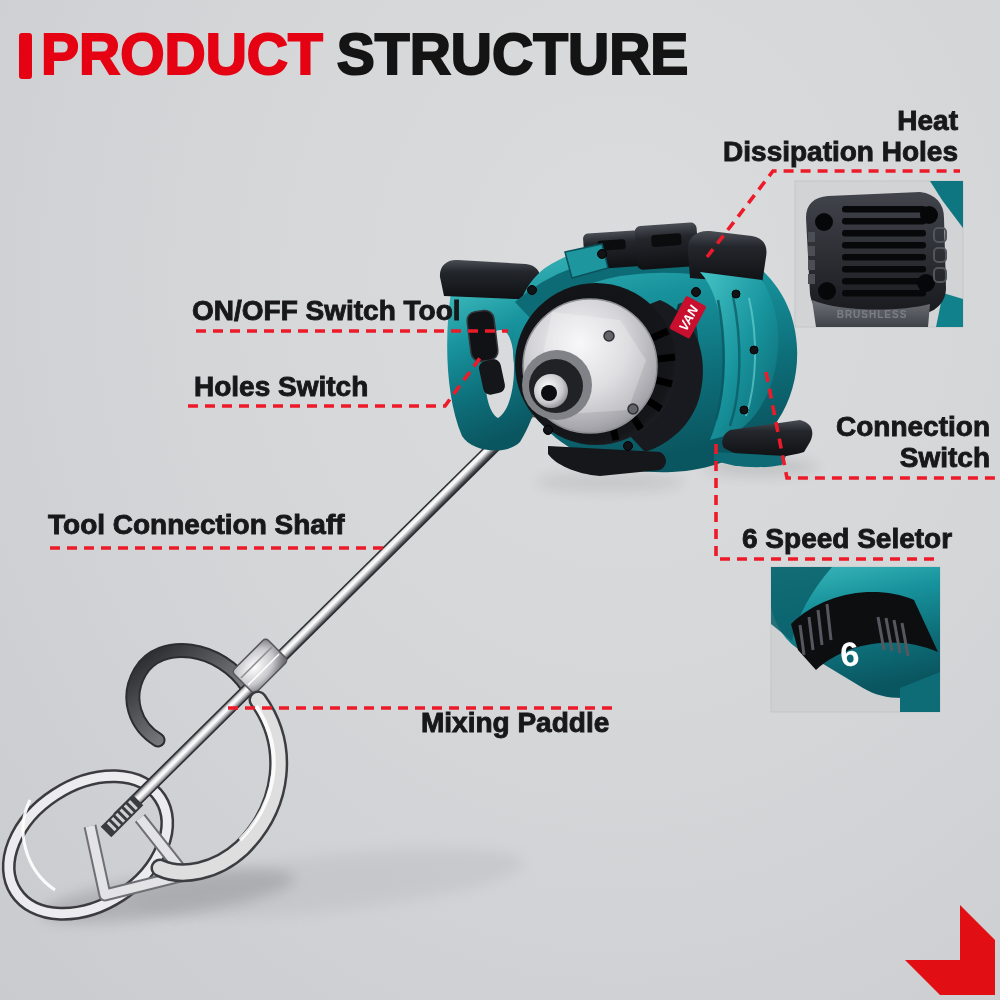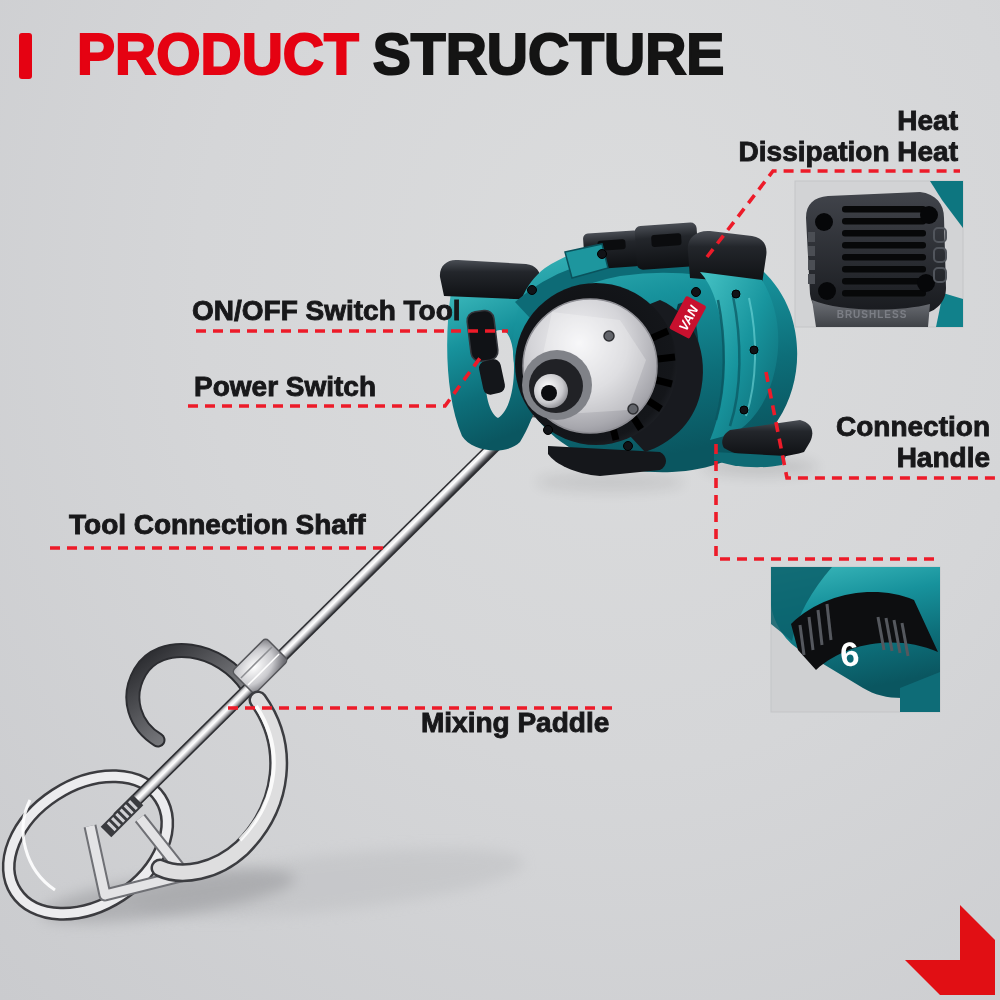--- a/index.html
+++ b/index.html
@@ -2,21 +2,21 @@
 <html><head>
 <meta charset="utf-8">
 <style>
   html,body{margin:0;padding:0;}
   body{width:1000px;height:1000px;font-family:"Liberation Sans","DejaVu Sans",sans-serif;}
   .page{
     position:relative;width:1000px;height:1000px;overflow:hidden;
     background:radial-gradient(ellipse at 62% 28%, #dbdcdd 0%, #d5d6d8 48%, #cacbce 100%);
   }
   svg.scene{position:absolute;left:0;top:0;}
-  .title{position:absolute;left:19px;top:22px;display:flex;align-items:flex-start;gap:36px;}
+  .title{position:absolute;left:19px;top:22px;display:flex;align-items:flex-start;}
   .title-bar{width:13px;height:46px;background:#e50212;border-radius:3px;margin-top:11px;}
   .title-text{font-size:57px;font-weight:700;line-height:1.15;letter-spacing:0;white-space:nowrap;
               -webkit-text-stroke:2px currentColor;margin-left:9px;}
   .title-prefix{color:#e50212;-webkit-text-stroke:2px #e50212;}
   .title-suffix{color:#141414;-webkit-text-stroke:2px #141414;margin-left:14px;}
   .callout{position:absolute;font-size:28px;font-weight:700;color:#18181a;line-height:1.1;
            white-space:nowrap;-webkit-text-stroke:0.9px #18181a;}
   .align-right{text-align:right;}
 </style>
 </head>
@@ -265,30 +265,31 @@
 
   <div class="title">
     <div class="title-bar"></div>
     <div class="title-text">
       <span class="title-prefix">PRODUCT</span><span class="title-suffix">STRUCTURE</span>
     </div>
   </div>
 
   <div class="callout align-right" style="right:42px;top:106px;">
     <div>Heat</div>
-    <div>Dissipation Heat</div>
+    <div>Dissipation Holes</div>
   </div>
 
   <div class="callout" style="left:192px;top:296px;">ON/OFF Switch Tool</div>
 
-  <div class="callout" style="left:194px;top:372px;">Power Switch</div>
-
-  <div class="callout" style="left:69px;top:510px;">Tool Connection Shaff</div>
+  <div class="callout" style="left:194px;top:372px;">Holes Switch</div>
+
+  <div class="callout" style="left:48px;top:510px;">Tool Connection Shaff</div>
 
   <div class="callout" style="left:421px;top:708px;">Mixing Paddle</div>
 
   <div class="callout align-right" style="right:10px;top:412px;">
     <div>Connection</div>
-    <div>Handle</div>
+    <div>Switch</div>
   </div>
 
+  <div class="callout" style="left:742px;top:524px;">6 Speed Seletor</div>
 
 </div>
 
 </body></html>

